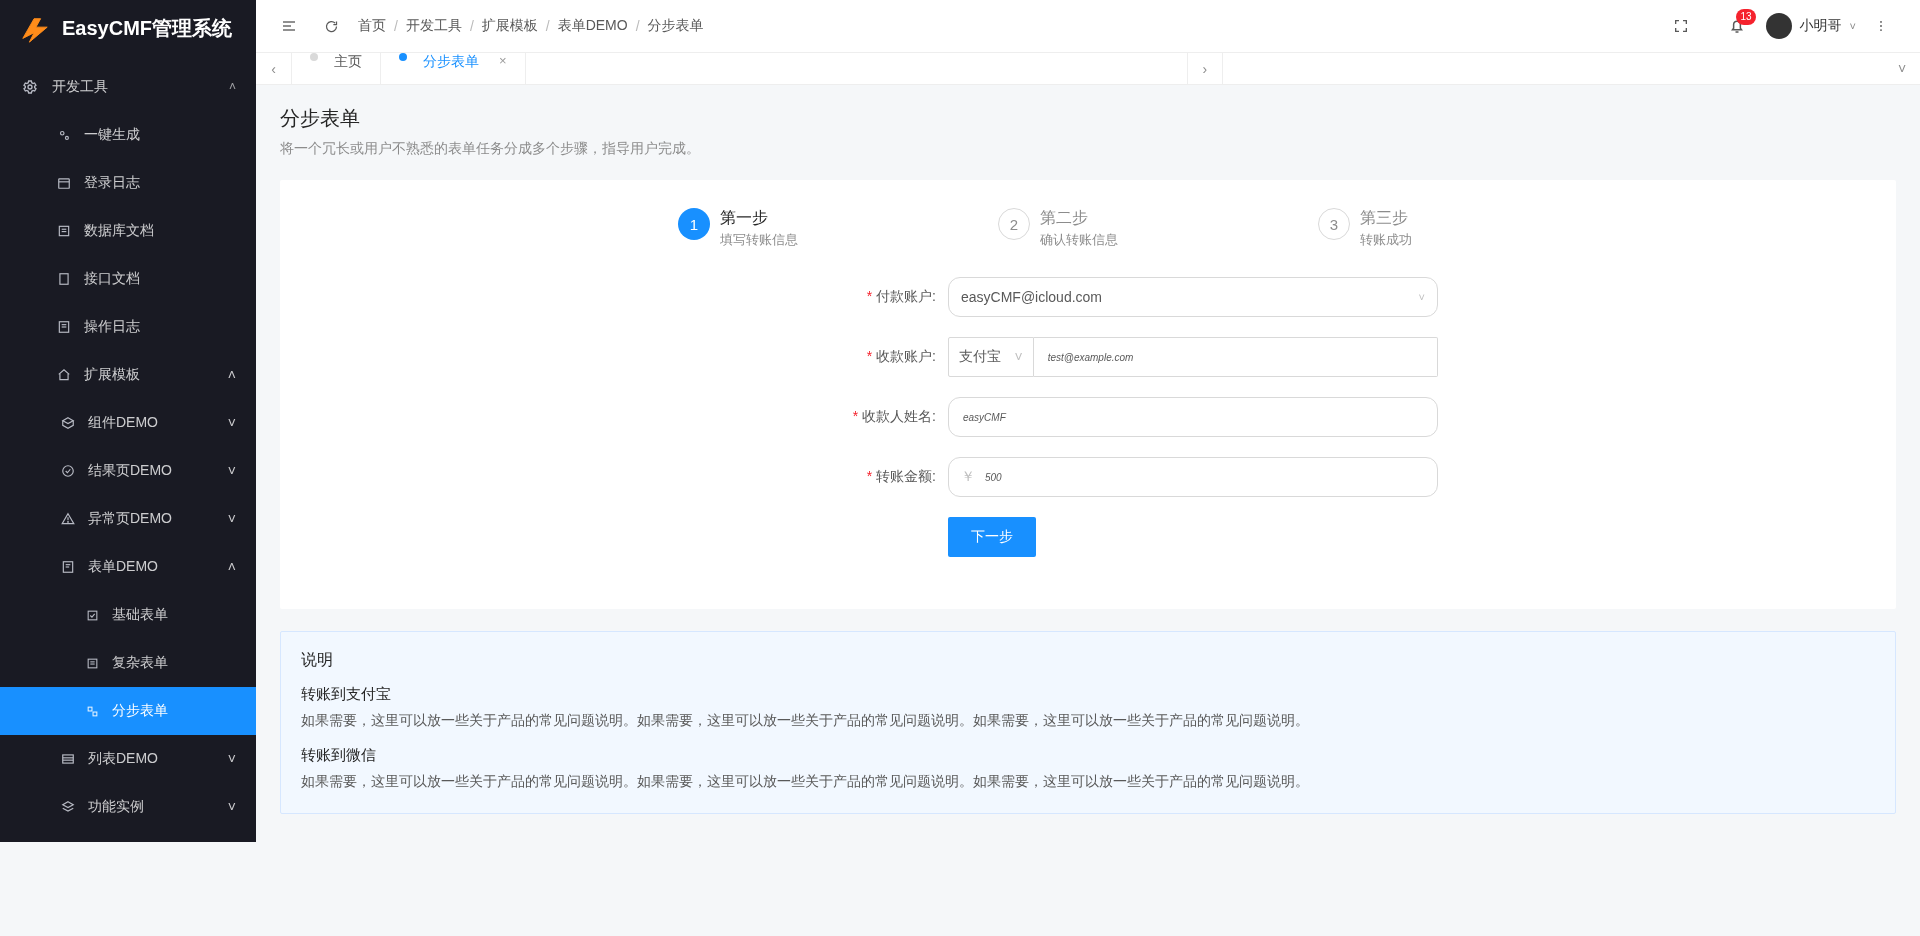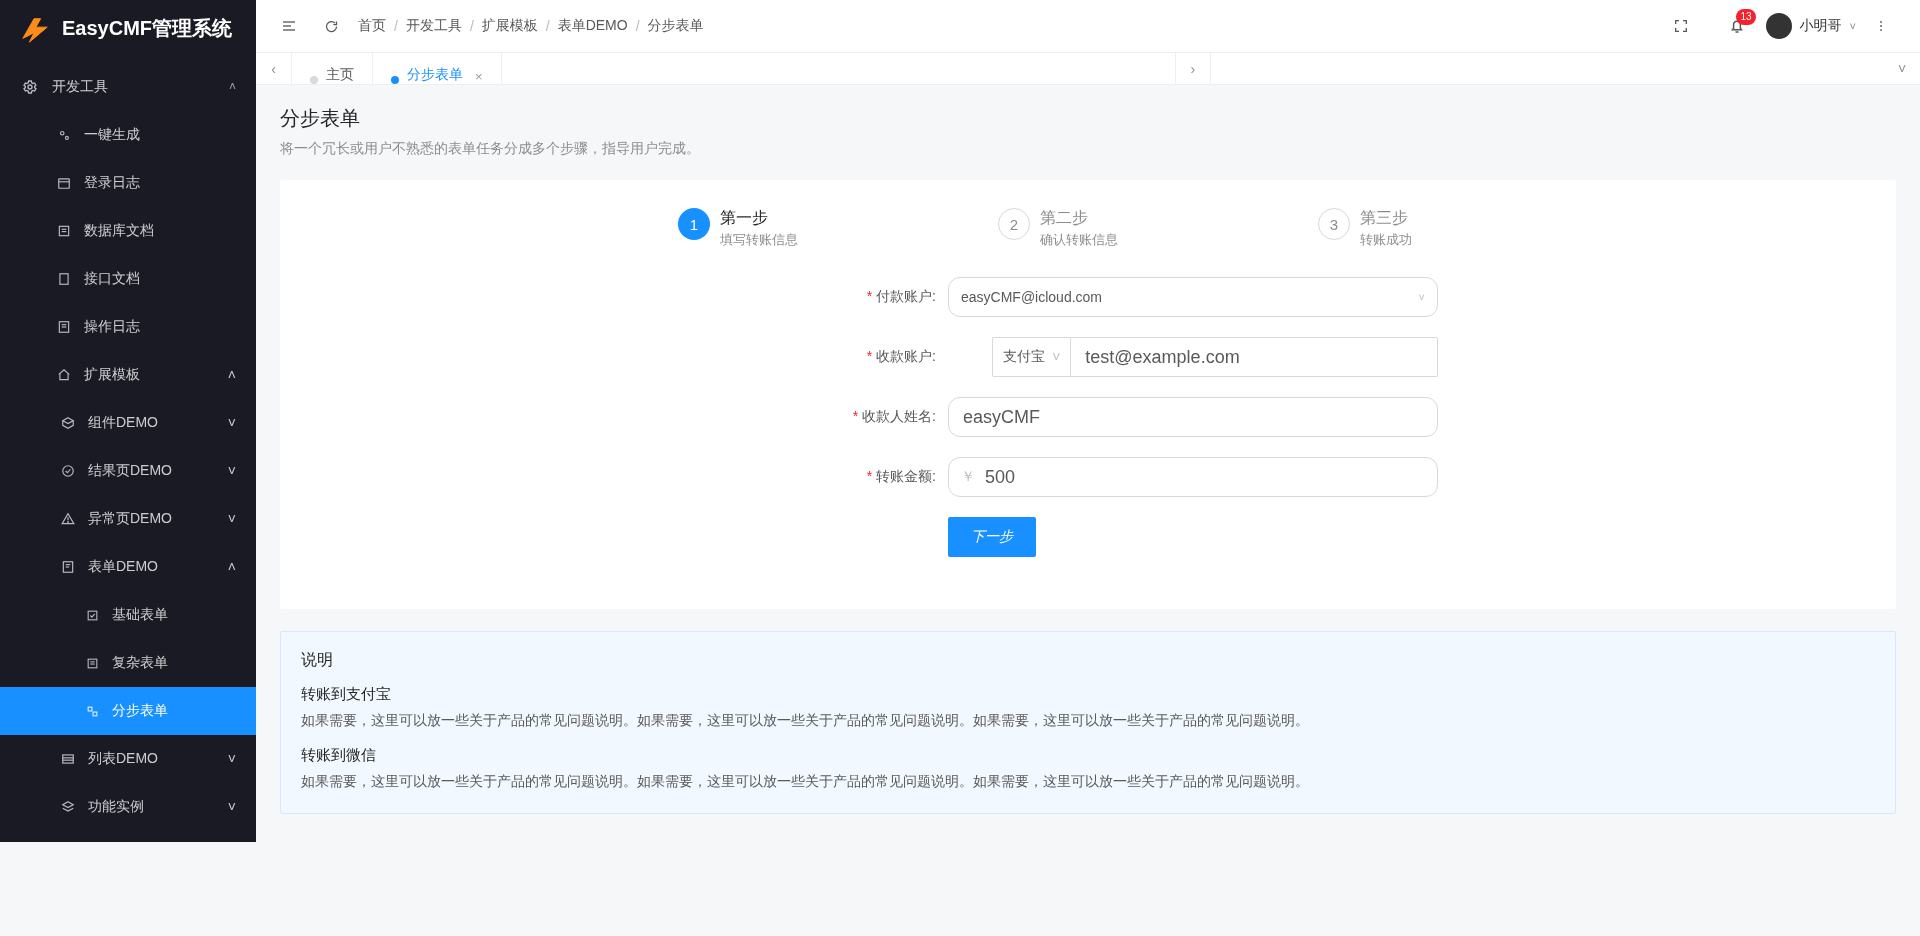--- a/index.html
+++ b/index.html
@@ -41,21 +41,21 @@
 .avatar { width: 26px; height: 26px; border-radius: 50%; background: #333 center/cover; display:inline-block; }
 .user { display: flex; align-items: center; gap: 8px; cursor: pointer; color: #333; }
 .user .caret { font-size: 11px; color: #888; }
 .more { width: 24px; text-align: center; cursor: pointer; color: #555; }
 
 
 .tabsbar { height: 40px; background: #fff; border-top: 1px solid #eee; border-bottom: 1px solid #eee; display: flex; align-items: stretch; }
 .tabsbar .tab-nav { width: 36px; display: flex; align-items: center; justify-content: center; border-right: 1px solid #eee; color: #8c8c8c; cursor: pointer; }
 .tabsbar .tab-nav.right { margin-left: auto; border-left: 1px solid #eee; border-right: none; }
 .tabs-inner { display: flex; align-items: stretch; }
-.tab { display: flex; align-items: flex-end; gap: 8px; padding: 0 18px; border-right: 1px solid #eee; cursor: pointer; color: #595959; position: relative; }
+.tab { display: flex; align-items: flex-start; gap: 16px; padding: 0 18px; border-right: 1px solid #eee; cursor: pointer; color: #595959; position: relative; }
 .tab .dot { width: 8px; height: 8px; border-radius: 50%; background: #d9d9d9; }
 .tab.active { color: #1890ff; }
 .tab.active .dot { background: #1890ff; }
 .tab .close { font-size: 13px; color: #9c9c9c; margin-left: 4px; }
 
 
 .page { padding: 20px 24px 28px 24px; }
 .page-head-title { font-size: 20px; color: #262626; margin-bottom: 8px; }
 .page-head-desc { font-size: 14px; color: #8c8c8c; margin-bottom: 22px; }
 
@@ -78,29 +78,29 @@
 .f-label { width: 210px; text-align: right; padding-right: 12px; color: #595959; font-size: 14px; }
 .f-label .req { color: #f5222d; margin-right: 4px; }
 .f-ctrl { flex: 1; }
 .select, .input {
   width: 100%; height: 40px; border: 1px solid #d9d9d9; border-radius: 12px;
   display: flex; align-items: center; padding: 0 12px; background: #fff; color: #595959;
 }
 .select .sel-text { flex: 1; }
 .select .caret { color: #bfbfbf; font-size: 11px; }
 .dual { display: flex; gap: 0; }
-.dual .mini-select { width: 100px; height: 40px; border: 1px solid #d9d9d9; border-radius: 2px 0 0 2px; display: flex; align-items: center; padding: 0 10px; color:#595959;margin-left:44px;}
+.dual .mini-select { width: 100px; height: 40px; border: 1px solid #d9d9d9; border-radius: 2px 0 0 2px; display: flex; align-items: center; padding: 0 10px; color:#595959;}
 .dual .mini-select .sel-text{ flex:1;}
 .dual .input { border-left: none; border-radius: 0 2px 2px 0; }
-.input input { border:none; outline:none; width:100%; font-size:18px; color:#595959; background:transparent;}
+.input input { border:none; outline:none; width:100%; font-size:10px; color:#595959; background:transparent;font-style:italic;}
 .input .prefix { color:#bfbfbf; margin-right:8px;}
 .btn-primary {
   display: inline-flex; align-items: center; justify-content: center;
   min-width: 88px; height: 40px; padding: 0 20px;
-  background: #1890ff; color: #fff; border-radius: 2px; border: none; cursor: pointer; font-size: 14px; font-style: italic;
+  background: #1890ff; color: #fff; border-radius: 2px; border: none; cursor: pointer; font-size: 14px;
 }
 
 
 .info-box {
   background: #f2f8ff; border: 1px solid #d6e7ff; border-radius: 2px;
   padding: 18px 4px 22px 20px; color: #595959; font-size: 14px;
 }
 .info-box .sec-title { font-size: 16px; color: #262626; margin-bottom: 14px; }
 .info-box .sub-title { font-size: 15px; color: #262626; margin: 6px 0 8px 0; }
 .info-box p { margin: 0 0 16px 0; color: #595959; }

